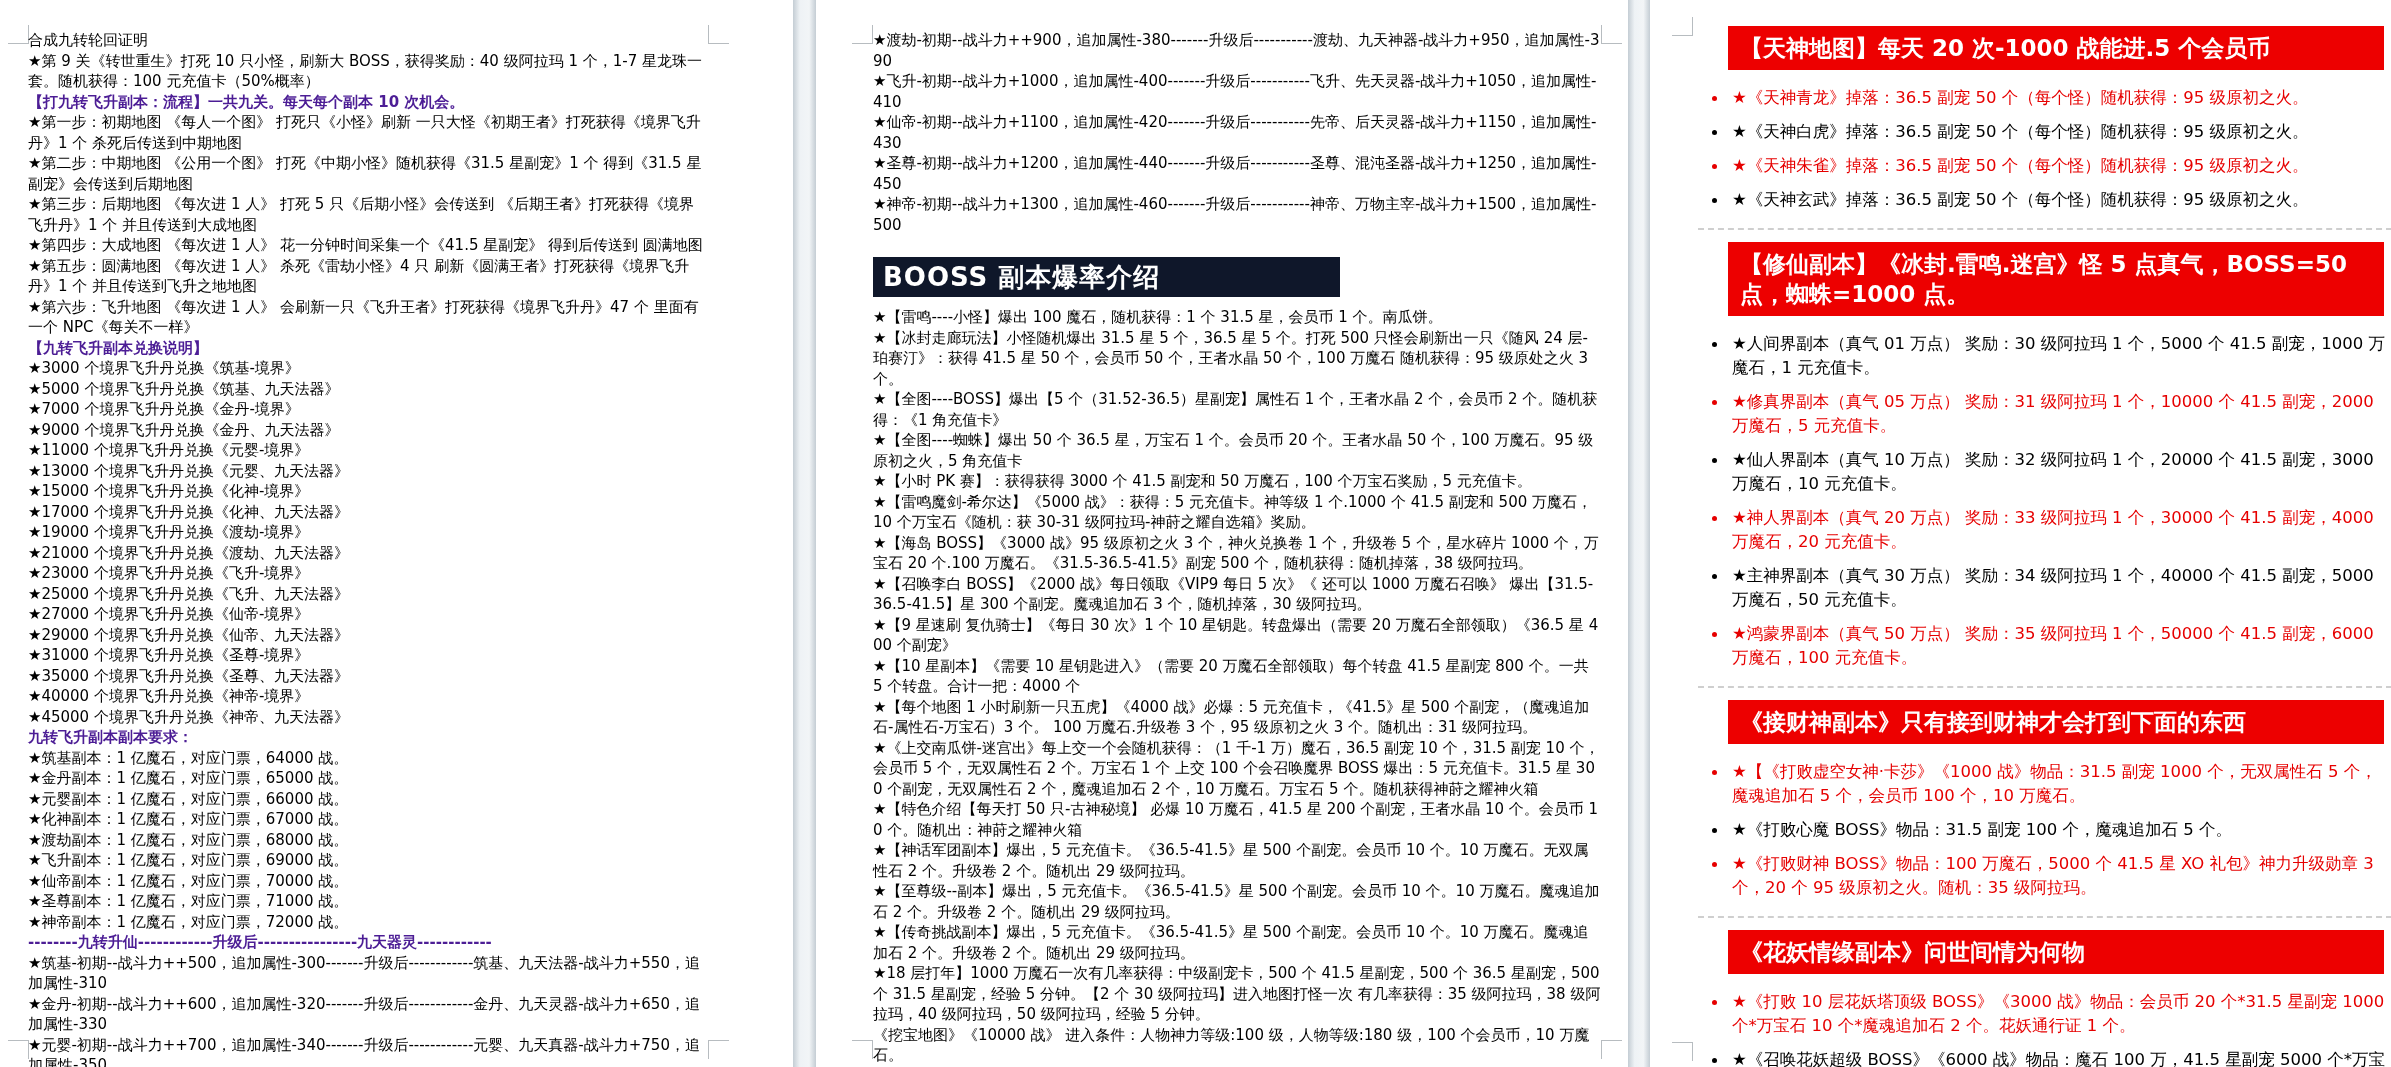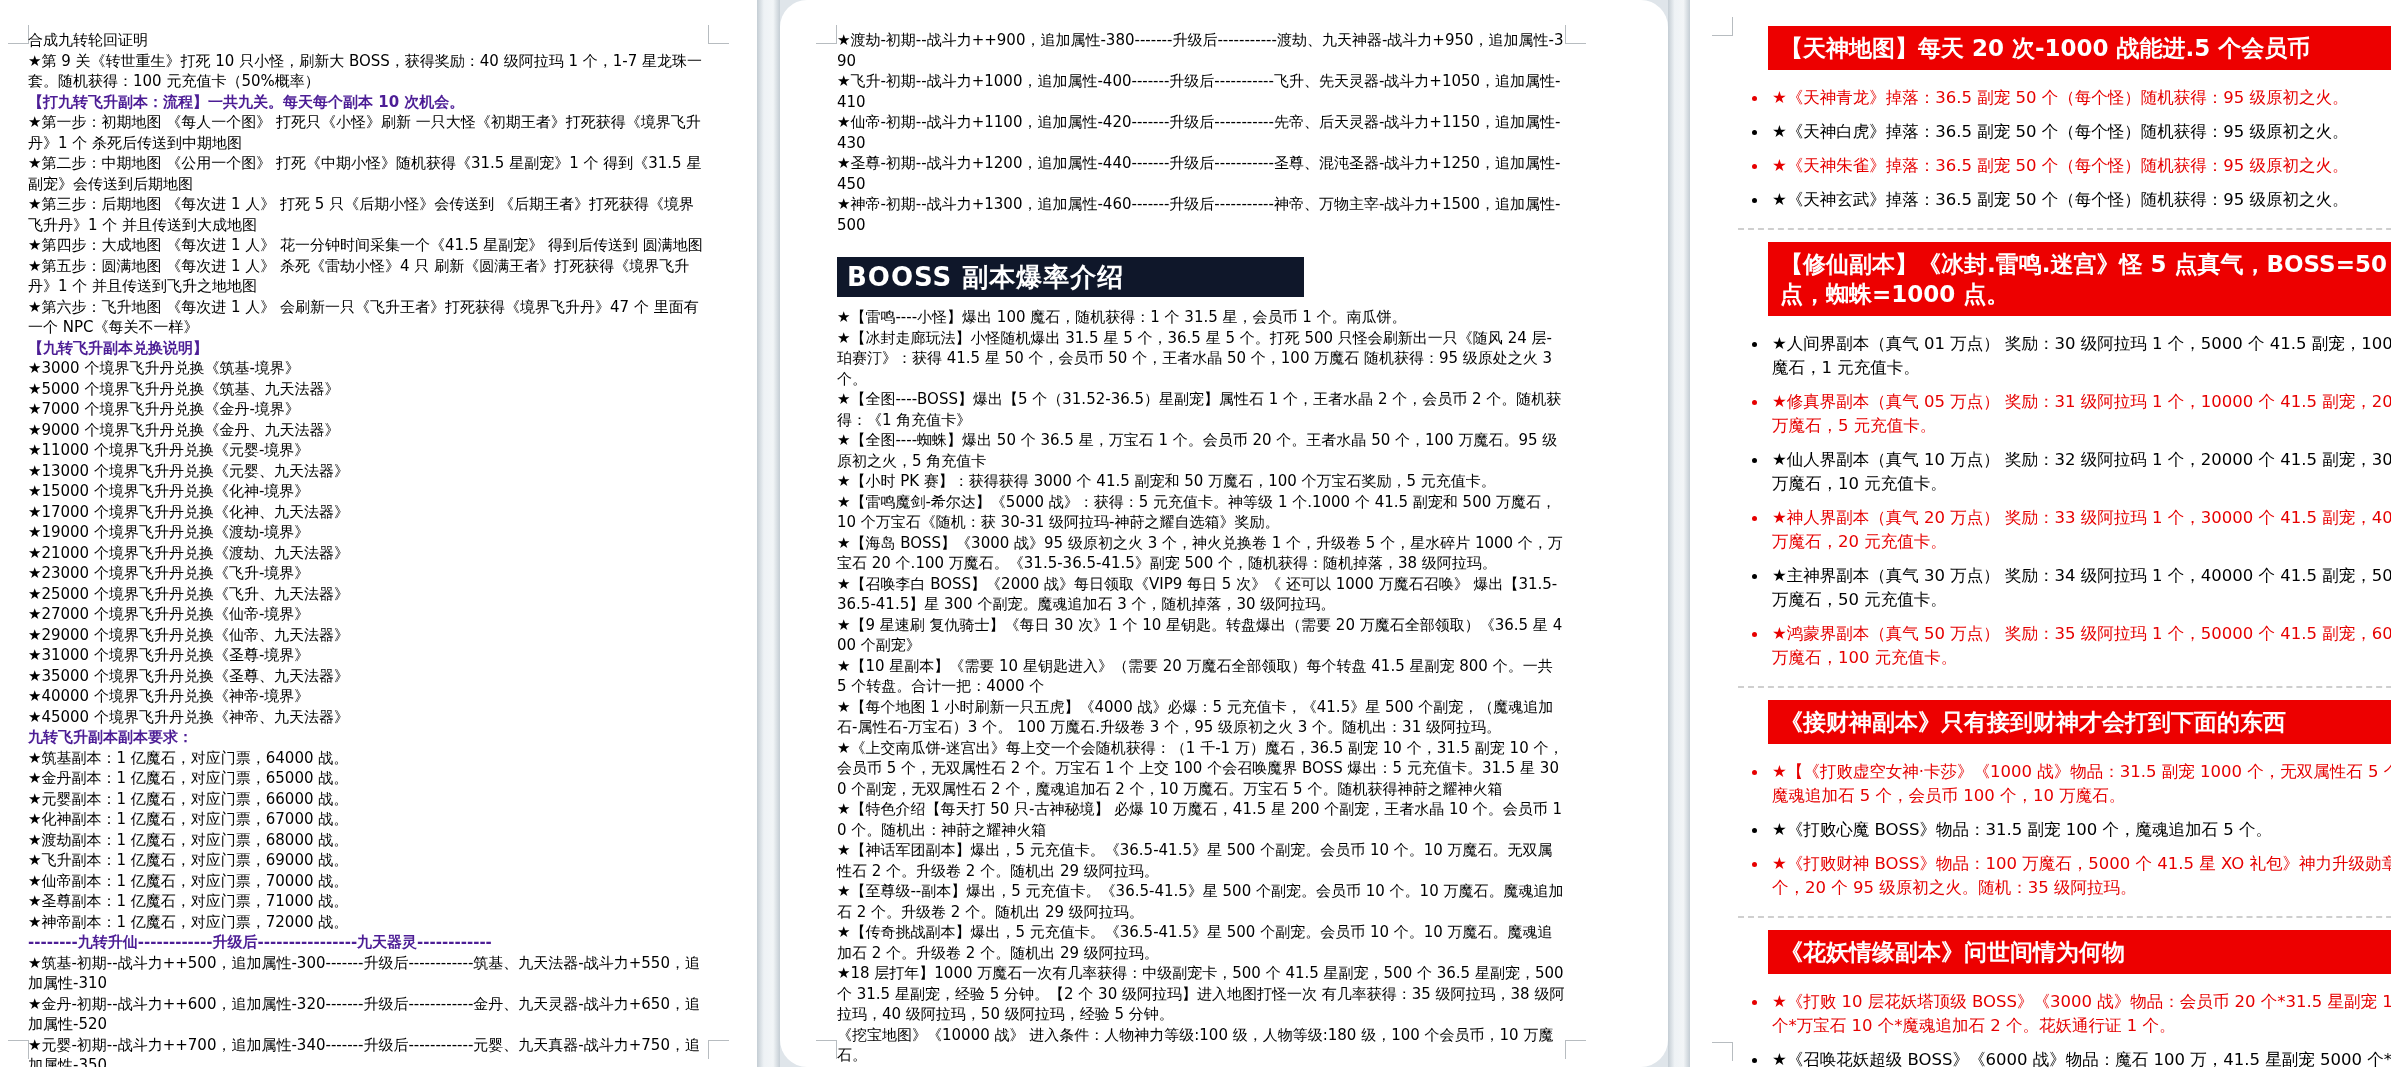--- a/index.html
+++ b/index.html
@@ -3,22 +3,22 @@
 <meta charset="utf-8">
 <style>
   html,body{margin:0;padding:0;}
   body{
     width:2391px;height:1067px;overflow:hidden;
     background:#dfe5ea;
     font-family:"DejaVu Sans","Liberation Sans",sans-serif;
   }
   .doc{display:flex;width:2391px;height:1067px;}
   .page{background:#ffffff;position:relative;overflow:hidden;flex:none;}
-  .page1{width:757px;}
-  .page2{width:888px;border-radius:27px;}
+  .page1{width:757px;padding-left:36px;}
+  .page2{width:812px;}
   .page3{flex:1;}
   .gap{flex:none;height:100%;
     background:linear-gradient(90deg,#c4cdd4 0%,#eef2f5 30%,#f2f5f7 70%,#c4cdd4 100%);}
   .gap1{width:23px;}
   .gap2{width:22px;}
 
   
   .mark{position:absolute;width:20px;height:18px;}
   .mark.tl{border-right:1px solid #b7bcc0;border-bottom:1px solid #b7bcc0;}
   .mark.tr{border-left:1px solid #b7bcc0;border-bottom:1px solid #b7bcc0;}
@@ -107,21 +107,21 @@
         <div class="ln b">★金丹副本：1 亿魔石，对应门票，65000 战。</div>
         <div class="ln b">★元婴副本：1 亿魔石，对应门票，66000 战。</div>
         <div class="ln b">★化神副本：1 亿魔石，对应门票，67000 战。</div>
         <div class="ln b">★渡劫副本：1 亿魔石，对应门票，68000 战。</div>
         <div class="ln b">★飞升副本：1 亿魔石，对应门票，69000 战。</div>
         <div class="ln b">★仙帝副本：1 亿魔石，对应门票，70000 战。</div>
         <div class="ln b">★圣尊副本：1 亿魔石，对应门票，71000 战。</div>
         <div class="ln b">★神帝副本：1 亿魔石，对应门票，72000 战。</div>
         <div class="ln rb">--------九转升仙------------升级后----------------九天器灵------------</div>
         <div class="ln b">★筑基-初期--战斗力++500，追加属性-300-------升级后------------筑基、九天法器-战斗力+550，追加属性-310</div>
-        <div class="ln b">★金丹-初期--战斗力++600，追加属性-320-------升级后------------金丹、九天灵器-战斗力+650，追加属性-520</div>
+        <div class="ln b">★金丹-初期--战斗力++600，追加属性-320-------升级后------------金丹、九天灵器-战斗力+650，追加属性-330</div>
         <div class="ln b">★元婴-初期--战斗力++700，追加属性-340-------升级后------------元婴、九天真器-战斗力+750，追加属性-350</div>
       </div>
   </section>
 
   <div class="gap gap1"></div>
 
   <section class="page page2">
     <div class="mark tl" style="left:36px;top:25px;"></div>
     <div class="mark tr" style="left:785px;top:25px;"></div>
     <div class="mark bl" style="left:36px;top:1040px;"></div>

